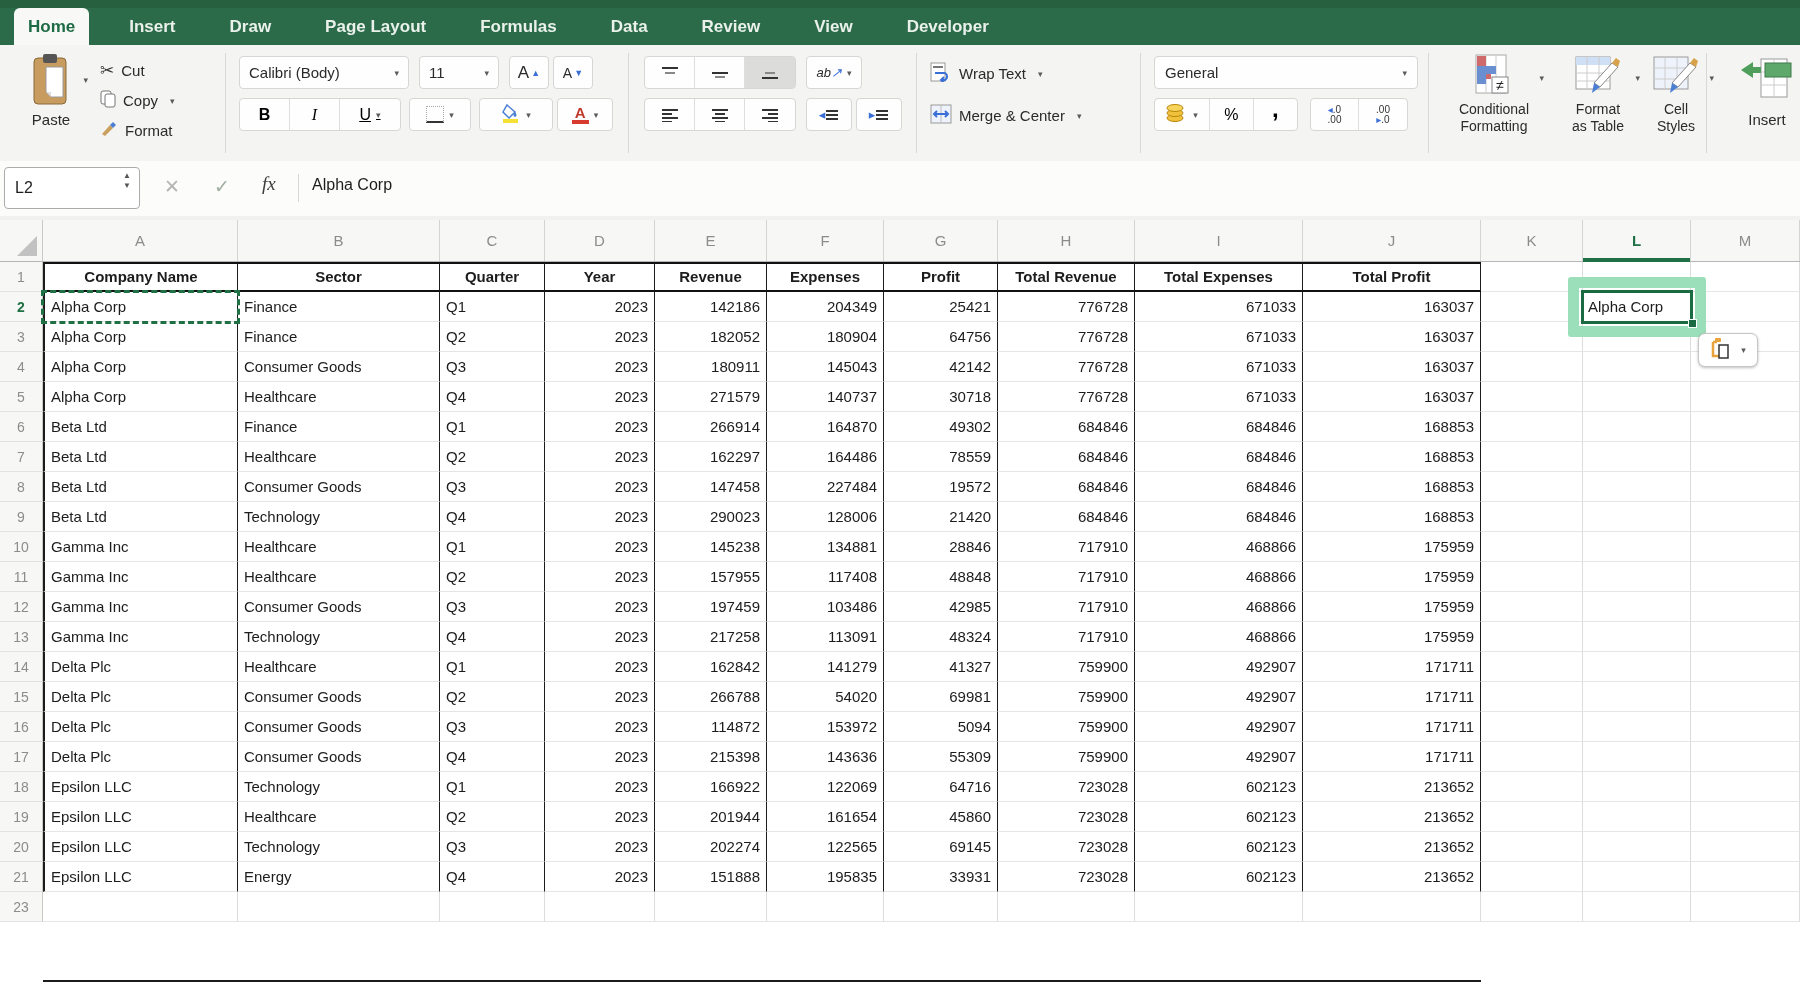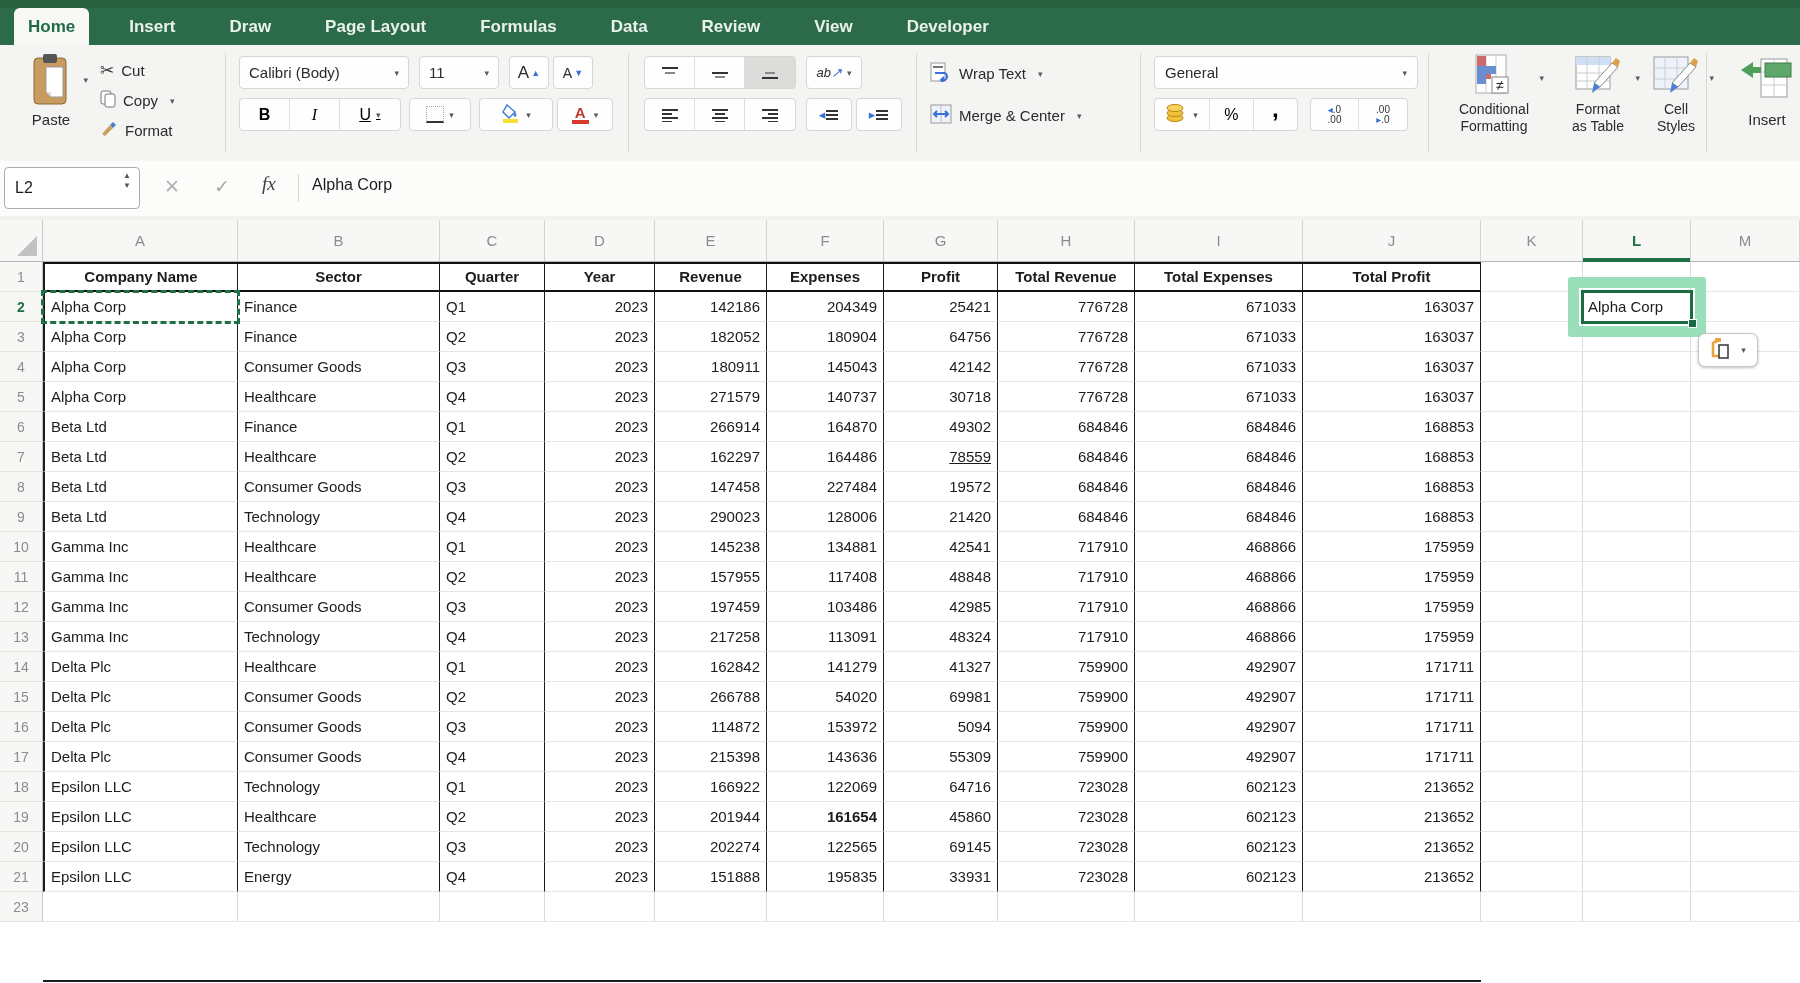--- a/index.html
+++ b/index.html
@@ -486,21 +486,21 @@
       <div class="cell" style="width: 109px;"></div>
     </div>
     <div class="grow">
       <div class="rownum">7</div>
       <div class="cell tblv tblfirst pad-l" style="width: 195px;">Beta Ltd</div>
       <div class="cell tblv pad-l" style="width: 202px;">Healthcare</div>
       <div class="cell tblv pad-l" style="width: 105px;">Q2</div>
       <div class="cell tblv num" style="width: 110px;">2023</div>
       <div class="cell tblv num" style="width: 112px;">162297</div>
       <div class="cell tblv num" style="width: 117px;">164486</div>
-      <div class="cell tblv num" style="width: 114px; text-decoration: underline;">78559</div>
+      <div class="cell tblv num" style="width: 114px;">78559</div>
       <div class="cell tblv num" style="width: 137px;">684846</div>
       <div class="cell tblv num" style="width: 168px;">684846</div>
       <div class="cell tblv num" style="width: 178px;">168853</div>
       <div class="cell" style="width: 102px;"></div>
       <div class="cell" style="width: 108px;"></div>
       <div class="cell" style="width: 109px;"></div>
     </div>
     <div class="grow">
       <div class="rownum">8</div>
       <div class="cell tblv tblfirst pad-l" style="width: 195px;">Beta Ltd</div>
@@ -534,21 +534,21 @@
       <div class="cell" style="width: 109px;"></div>
     </div>
     <div class="grow">
       <div class="rownum">10</div>
       <div class="cell tblv tblfirst pad-l" style="width: 195px;">Gamma Inc</div>
       <div class="cell tblv pad-l" style="width: 202px;">Healthcare</div>
       <div class="cell tblv pad-l" style="width: 105px;">Q1</div>
       <div class="cell tblv num" style="width: 110px;">2023</div>
       <div class="cell tblv num" style="width: 112px;">145238</div>
       <div class="cell tblv num" style="width: 117px;">134881</div>
-      <div class="cell tblv num" style="width: 114px;">42541</div>
+      <div class="cell tblv num" style="width: 114px;">28846</div>
       <div class="cell tblv num" style="width: 137px;">717910</div>
       <div class="cell tblv num" style="width: 168px;">468866</div>
       <div class="cell tblv num" style="width: 178px;">175959</div>
       <div class="cell" style="width: 102px;"></div>
       <div class="cell" style="width: 108px;"></div>
       <div class="cell" style="width: 109px;"></div>
     </div>
     <div class="grow">
       <div class="rownum">11</div>
       <div class="cell tblv tblfirst pad-l" style="width: 195px;">Gamma Inc</div>
@@ -677,21 +677,21 @@
       <div class="cell" style="width: 108px;"></div>
       <div class="cell" style="width: 109px;"></div>
     </div>
     <div class="grow">
       <div class="rownum">19</div>
       <div class="cell tblv tblfirst pad-l" style="width: 195px;">Epsilon LLC</div>
       <div class="cell tblv pad-l" style="width: 202px;">Healthcare</div>
       <div class="cell tblv pad-l" style="width: 105px;">Q2</div>
       <div class="cell tblv num" style="width: 110px;">2023</div>
       <div class="cell tblv num" style="width: 112px;">201944</div>
-      <div class="cell tblv num" style="width: 117px; font-weight: bold;">161654</div>
+      <div class="cell tblv num" style="width: 117px;">161654</div>
       <div class="cell tblv num" style="width: 114px;">45860</div>
       <div class="cell tblv num" style="width: 137px;">723028</div>
       <div class="cell tblv num" style="width: 168px;">602123</div>
       <div class="cell tblv num" style="width: 178px;">213652</div>
       <div class="cell" style="width: 102px;"></div>
       <div class="cell" style="width: 108px;"></div>
       <div class="cell" style="width: 109px;"></div>
     </div>
     <div class="grow">
       <div class="rownum">20</div>

